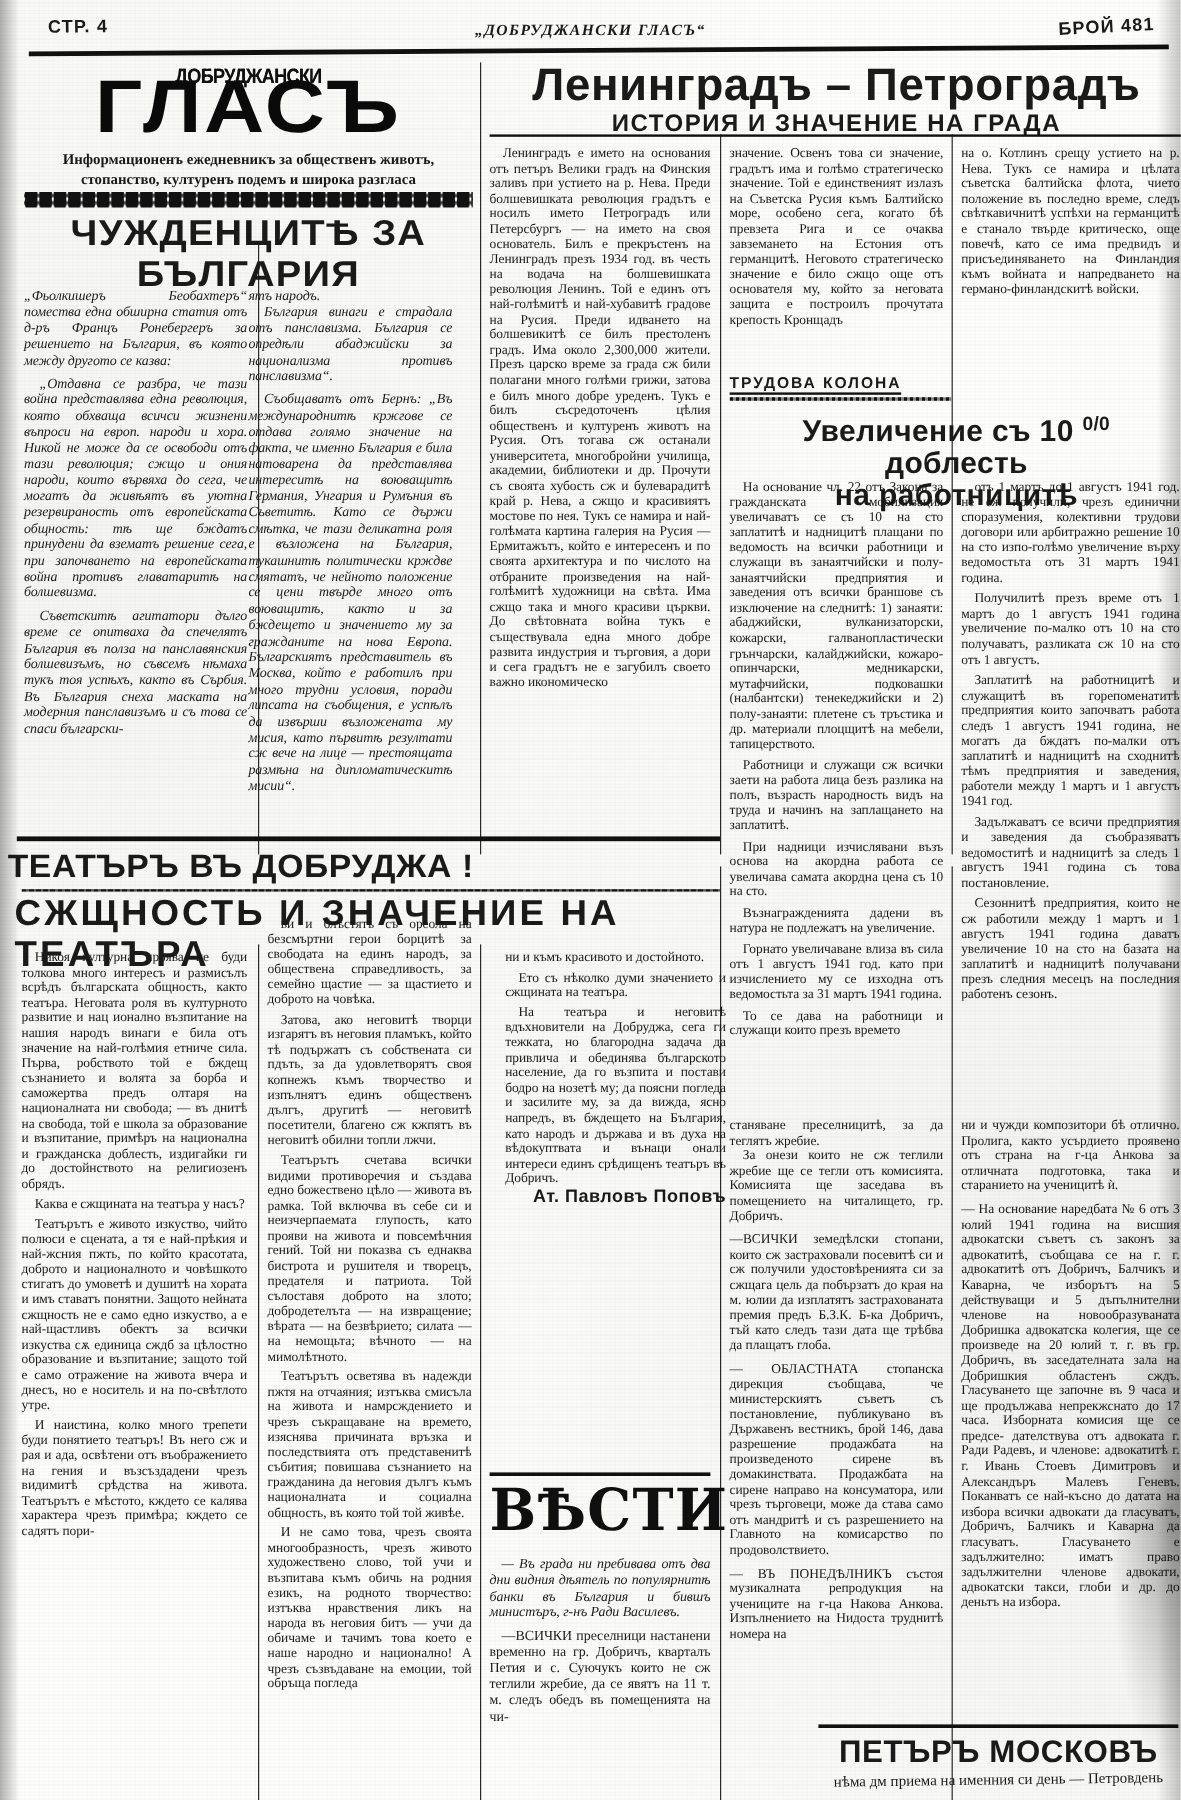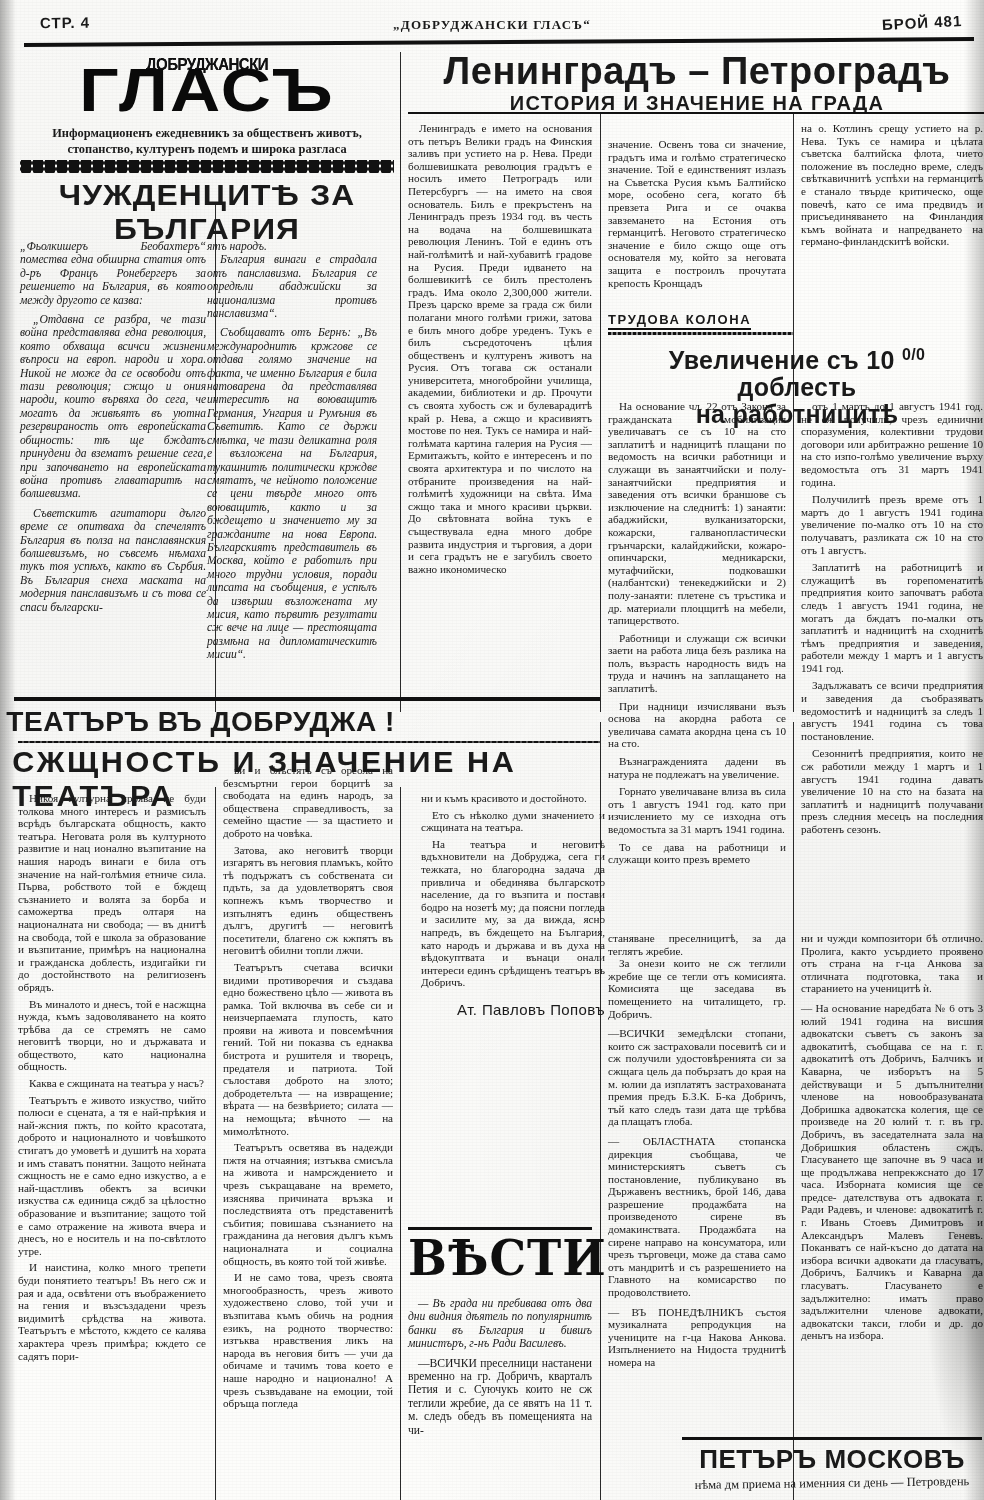--- a/index.html
+++ b/index.html
@@ -26,21 +26,21 @@
      background:linear-gradient(270deg,rgba(0,0,0,.22),rgba(0,0,0,0));}
   .smudge1{position:absolute;right:0;top:1050px;width:60px;height:430px;
      background:radial-gradient(ellipse at 85% 50%, rgba(0,0,0,.30), rgba(0,0,0,0) 70%);}
 
   
   .runhead{position:absolute;left:0;right:0;top:14px;height:26px;}
   .rh-left{position:absolute;left:40px;top:0;font-weight:bold;font-size:15px;
      letter-spacing:1px;transform:rotate(-.7deg);font-family:"Liberation Sans",sans-serif;}
   .rh-center{position:absolute;left:0;right:0;text-align:center;top:3px;
      font-size:13px;letter-spacing:1.2px;font-family:"Liberation Serif",serif;
-     font-weight:bold;}
+     font-style:italic;font-weight:bold;}
   .rh-right{position:absolute;right:22px;top:0;font-weight:bold;font-size:15px;
      letter-spacing:1px;transform:rotate(-3deg);font-family:"Liberation Sans",sans-serif;}
   .rule-top{position:absolute;left:24px;right:10px;top:40px;height:4px;
      background:#111;transform:rotate(-.35deg);}
 
   
   .grid{position:absolute;left:14px;right:10px;top:52px;bottom:6px;}
 
   .vsep{position:absolute;width:1px;background:#2a2a2a;top:0;bottom:0;}
 
@@ -97,22 +97,22 @@
   .tk-underrule{height:3px;width:185px;
      background:repeating-linear-gradient(90deg,#111 0 3px,#888 3px 5px);margin-top:2px;}
   .tk-h{font-family:"Liberation Sans",sans-serif;font-weight:bold;font-size:25px;
      line-height:27px;text-align:center;margin-top:6px;letter-spacing:.3px;}
   .tk-h .pc{font-size:16px;vertical-align:super;}
 
   
   .vesti{font-family:"DejaVu Serif",serif;font-weight:bold;font-size:46px;
      line-height:48px;letter-spacing:1px;text-align:center;
      color:#0f0f0f;transform:scaleY(1.05);}
-  .byline{text-align:right;font-family:"Liberation Sans",sans-serif;font-weight:normal;
-     font-size:15px;letter-spacing:.4px;margin-top:15px;}
+  .byline{text-align:right;font-family:"Liberation Sans",sans-serif;font-weight:bold;
+     font-size:15px;letter-spacing:.4px;margin-top:3px;}
 
   
   .ad{position:absolute;}
   .ad-rule{height:3px;background:#111;}
   .ad-name{font-family:"Liberation Sans",sans-serif;font-weight:bold;font-size:26px;
      text-align:center;letter-spacing:.5px;margin-top:4px;}
   .ad-sub{font-family:"Liberation Serif",serif;font-size:12.5px;text-align:center;
      margin-top:1px;transform:rotate(-.8deg);}
 
   .hr-blk{height:4px;background:#111;}
@@ -163,21 +163,21 @@
 
     <div class="col" style="left:394px;top:0px;width:578px;">
       <div class="len-h1">Ленинградъ – Петроградъ</div>
       <div class="len-h2">ИСТОРИЯ И ЗНАЧЕНИЕ НА ГРАДА</div>
     </div>
     <div class="hr-thin" style="position:absolute;left:394px;top:60px;width:578px;height:2px;background:#111;"></div>
 
     <div class="col bt" style="left:394px;top:70px;width:184px;">
       <p>Ленинградъ е името на основания отъ петъръ Велики градъ на Финския заливъ при устието на р. Нева. Преди болшевишката революция градътъ е носилъ името Петроградъ или Петерсбургъ — на името на своя основатель. Билъ е прекръстенъ на Ленинградъ презъ 1934 год. въ честь на водача на болшевишката революция Ленинъ. Той е единъ отъ най-голѣмитѣ и най-хубавитѣ градове на Русия. Преди идването на болшевикитѣ се билъ престоленъ градъ. Има около 2,300,000 жители. Презъ царско време за града сж били полагани много голѣми грижи, затова е билъ много добре уреденъ. Тукъ е билъ съсредоточенъ цѣлия общественъ и културенъ животъ на Русия. Отъ тогава сж останали университета, многобройни училища, академии, библиотеки и др. Прочути съ своята хубость сж и булеварадитѣ край р. Нева, а сжщо и красивиятъ мостове по нея. Тукъ се намира и най-голѣмата картина галерия на Русия — Ермитажътъ, който е интересенъ и по своята архитектура и по числото на отбраните произведения на най-голѣмитѣ художници на свѣта. Има сжщо така и много красиви църкви. До свѣтовната война тукъ е съществувала една много добре развита индустрия и търговия, а дори и сега градътъ не е загубилъ своето важно икономическо</p>
     </div>
-    <div class="col bt" style="left:594px;top:70px;width:178px;margin-top:16px;">
+    <div class="col bt" style="left:594px;top:70px;width:178px;">
       <p class="ni">значение. Освенъ това си значение, градътъ има и голѣмо стратегическо значение. Той е единственият излазъ на Съветска Русия къмъ Балтийско море, особено сега, когато бѣ превзета Рига и се очаква завземането на Естония отъ германцитѣ. Неговото стратегическо значение е било сжщо още отъ основателя му, който за неговата защита е построилъ прочутата крепость Кронщадъ</p>
     </div>
     <div class="col bt" style="left:787px;top:70px;width:182px;">
       <p class="ni">на о. Котлинъ срещу устието на р. Нева. Тукъ се намира и цѣлата съветска балтийска флота, чието положение въ последно време, следъ свѣткавичнитѣ успѣхи на германцитѣ е станало твърде критическо, още повечѣ, като се има предвидъ и присъединяването на Финландия къмъ войната и напредването на германо-финландскитѣ войски.</p>
     </div>
 
     <div class="col" style="left:594px;top:258px;width:378px;">
       <div class="tk-label">ТРУДОВА КОЛОНА</div>
       <div class="tk-underrule"></div>
       <div class="tk-h">
@@ -208,21 +208,20 @@
     <div class="hr-blk" style="position:absolute;left:0px;top:645px;width:586px;"></div>
 
     <div class="col" style="left:4px;top:655px;width:582px;">
       <div class="th-1">ТЕАТЪРЪ ВЪ ДОБРУДЖА !</div>
       <div class="th-rule thin"></div>
       <div class="th-2">СЖЩНОСТЬ И ЗНАЧЕНИЕ НА ТЕАТЪРА</div>
     </div>
 
     <div class="col bt" style="left:4px;top:740px;width:188px;">
       <p>Никоя културна проява не буди толкова много интересъ и размисълъ всрѣдъ българската общность, както театъра. Неговата роля въ културното развитие и нац ионално възпитание на нашия народъ винаги е била отъ значение на най-голѣмия етниче сила. Първа, робството той е бждещ съзнанието и волята за борба и саможертва предъ олтаря на националната ни свобода; — въ днитѣ на свобода, той е школа за образование и възпитание, примѣръ на национална и гражданска доблесть, издигайки ги до достойнството на религиозенъ обрядъ.</p>
-      <p style="margin-top:4px;">Въ миналото и днесъ, той е насжщна нужда, къмъ задоволяването на която трѣбва да се стремятъ не само неговитѣ творци, но и държавата и обществото, като национална общность.</p>
       <p style="margin-top:4px;">Каква е сжщината на театъра у насъ?</p>
       <p style="margin-top:4px;">Театърътъ е живото изкуство, чийто полюси е сцената, а тя е най-прѣкия и най-жсния пжть, по който красотата, доброто и националното и човѣшкото стигатъ до умоветѣ и душитѣ на хората и имъ ставатъ понятни. Защото нейната сжщность не е само едно изкуство, а е най-щастливъ обектъ за всички изкуства сѫ единица сждб за цѣлостно образование и възпитание; защото той е само отражение на живота вчера и днесъ, но е носитель и на по-свѣтлото утре.</p>
       <p style="margin-top:4px;">И наистина, колко много трепети буди понятието театъръ! Въ него сж и рая и ада, освѣтени отъ въображението на гения и възсъздадени чрезъ видимитѣ срѣдства на живота. Театърътъ е мѣстото, кждето се калява характера чрезъ примѣра; кждето се садятъ пори-</p>
     </div>
     <div class="col bt" style="left:209px;top:712px;width:170px;">
       <p>ви и блѣстятъ съ ореола на безсмъртни герои борцитѣ за свободата на единъ народъ, за обществена справедливость, за семейно щастие — за щастието и доброто на човѣка.</p>
       <p style="margin-top:4px;">Затова, ако неговитѣ творци изгарятъ въ неговия пламъкъ, който тѣ подържатъ съ собствената си пдъть, за да удовлетворятъ своя копнежъ къмъ творчество и изпълнятъ единъ общественъ дългъ, другитѣ — неговитѣ посетители, благено сж кжпятъ въ неговитѣ обилни топли лжчи.</p>
       <p style="margin-top:4px;">Театърътъ счетава всички видими противоречия и създава едно божествено цѣло — живота въ рамка. Той включва въ себе си и неизчерпаемата глупость, като прояви на живота и повсемѣчния гений. Той ни показва съ еднаква бистрота и рушителя и творецъ, предателя и патриота. Той сълоставя доброто на злото; добродетелъта — на извращение; вѣрата — на безвѣрието; силата — на немощьта; вѣчното — на мимолѣтното.</p>
       <p style="margin-top:4px;">Театърътъ осветява въ надежди пжтя на отчаяния; изтъква смисъла на живота и намрсждението и чрезъ съкращаване на времето, изяснява причината връзка и последствията отъ представенитѣ събития; повишава съзнанието на гражданина да неговия дългъ къмъ националната и социална общность, въ която той той живѣе.</p>
       <p style="margin-top:4px;">И не само това, чрезъ своята многообразность, чрезъ живото художествено слово, той учи и възпитава къмъ обичь на родния езикъ, на родното творчество: изтъква нравствения ликъ на народа въ неговия битъ — учи да обичаме и тачимъ това което е наше народно и национално! А чрезъ съзвъдаване на емоции, той обръща погледа</p>

